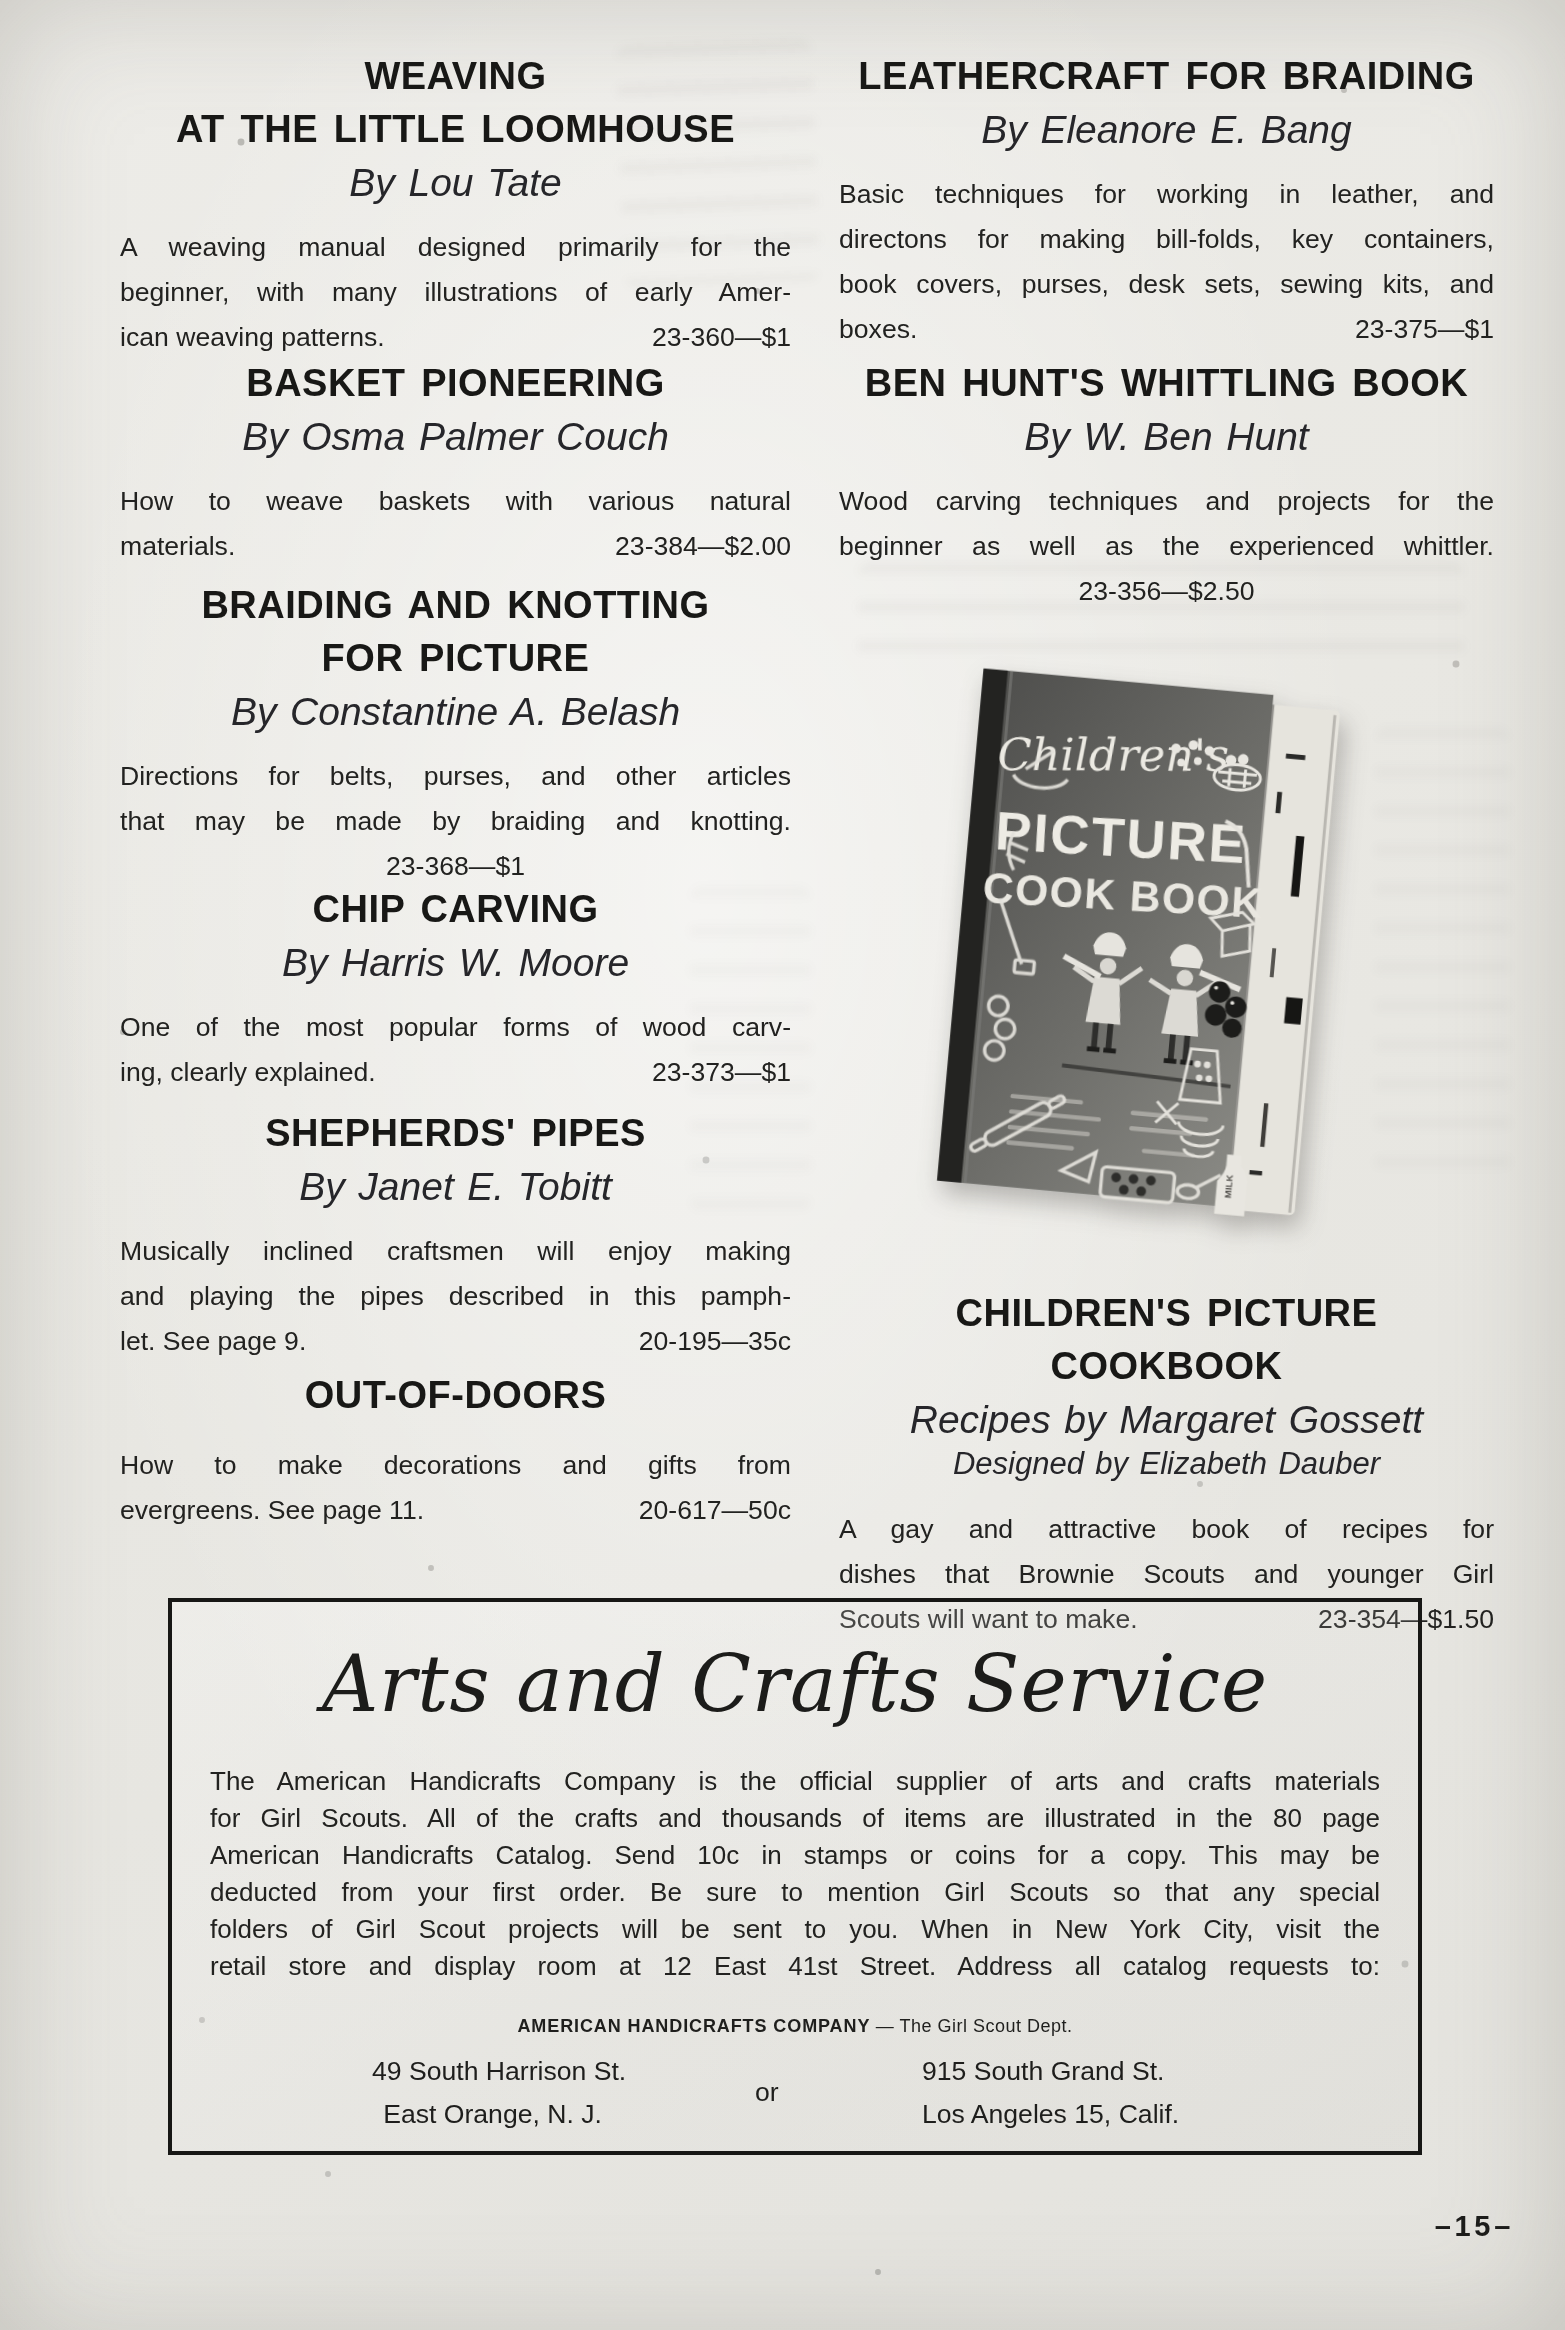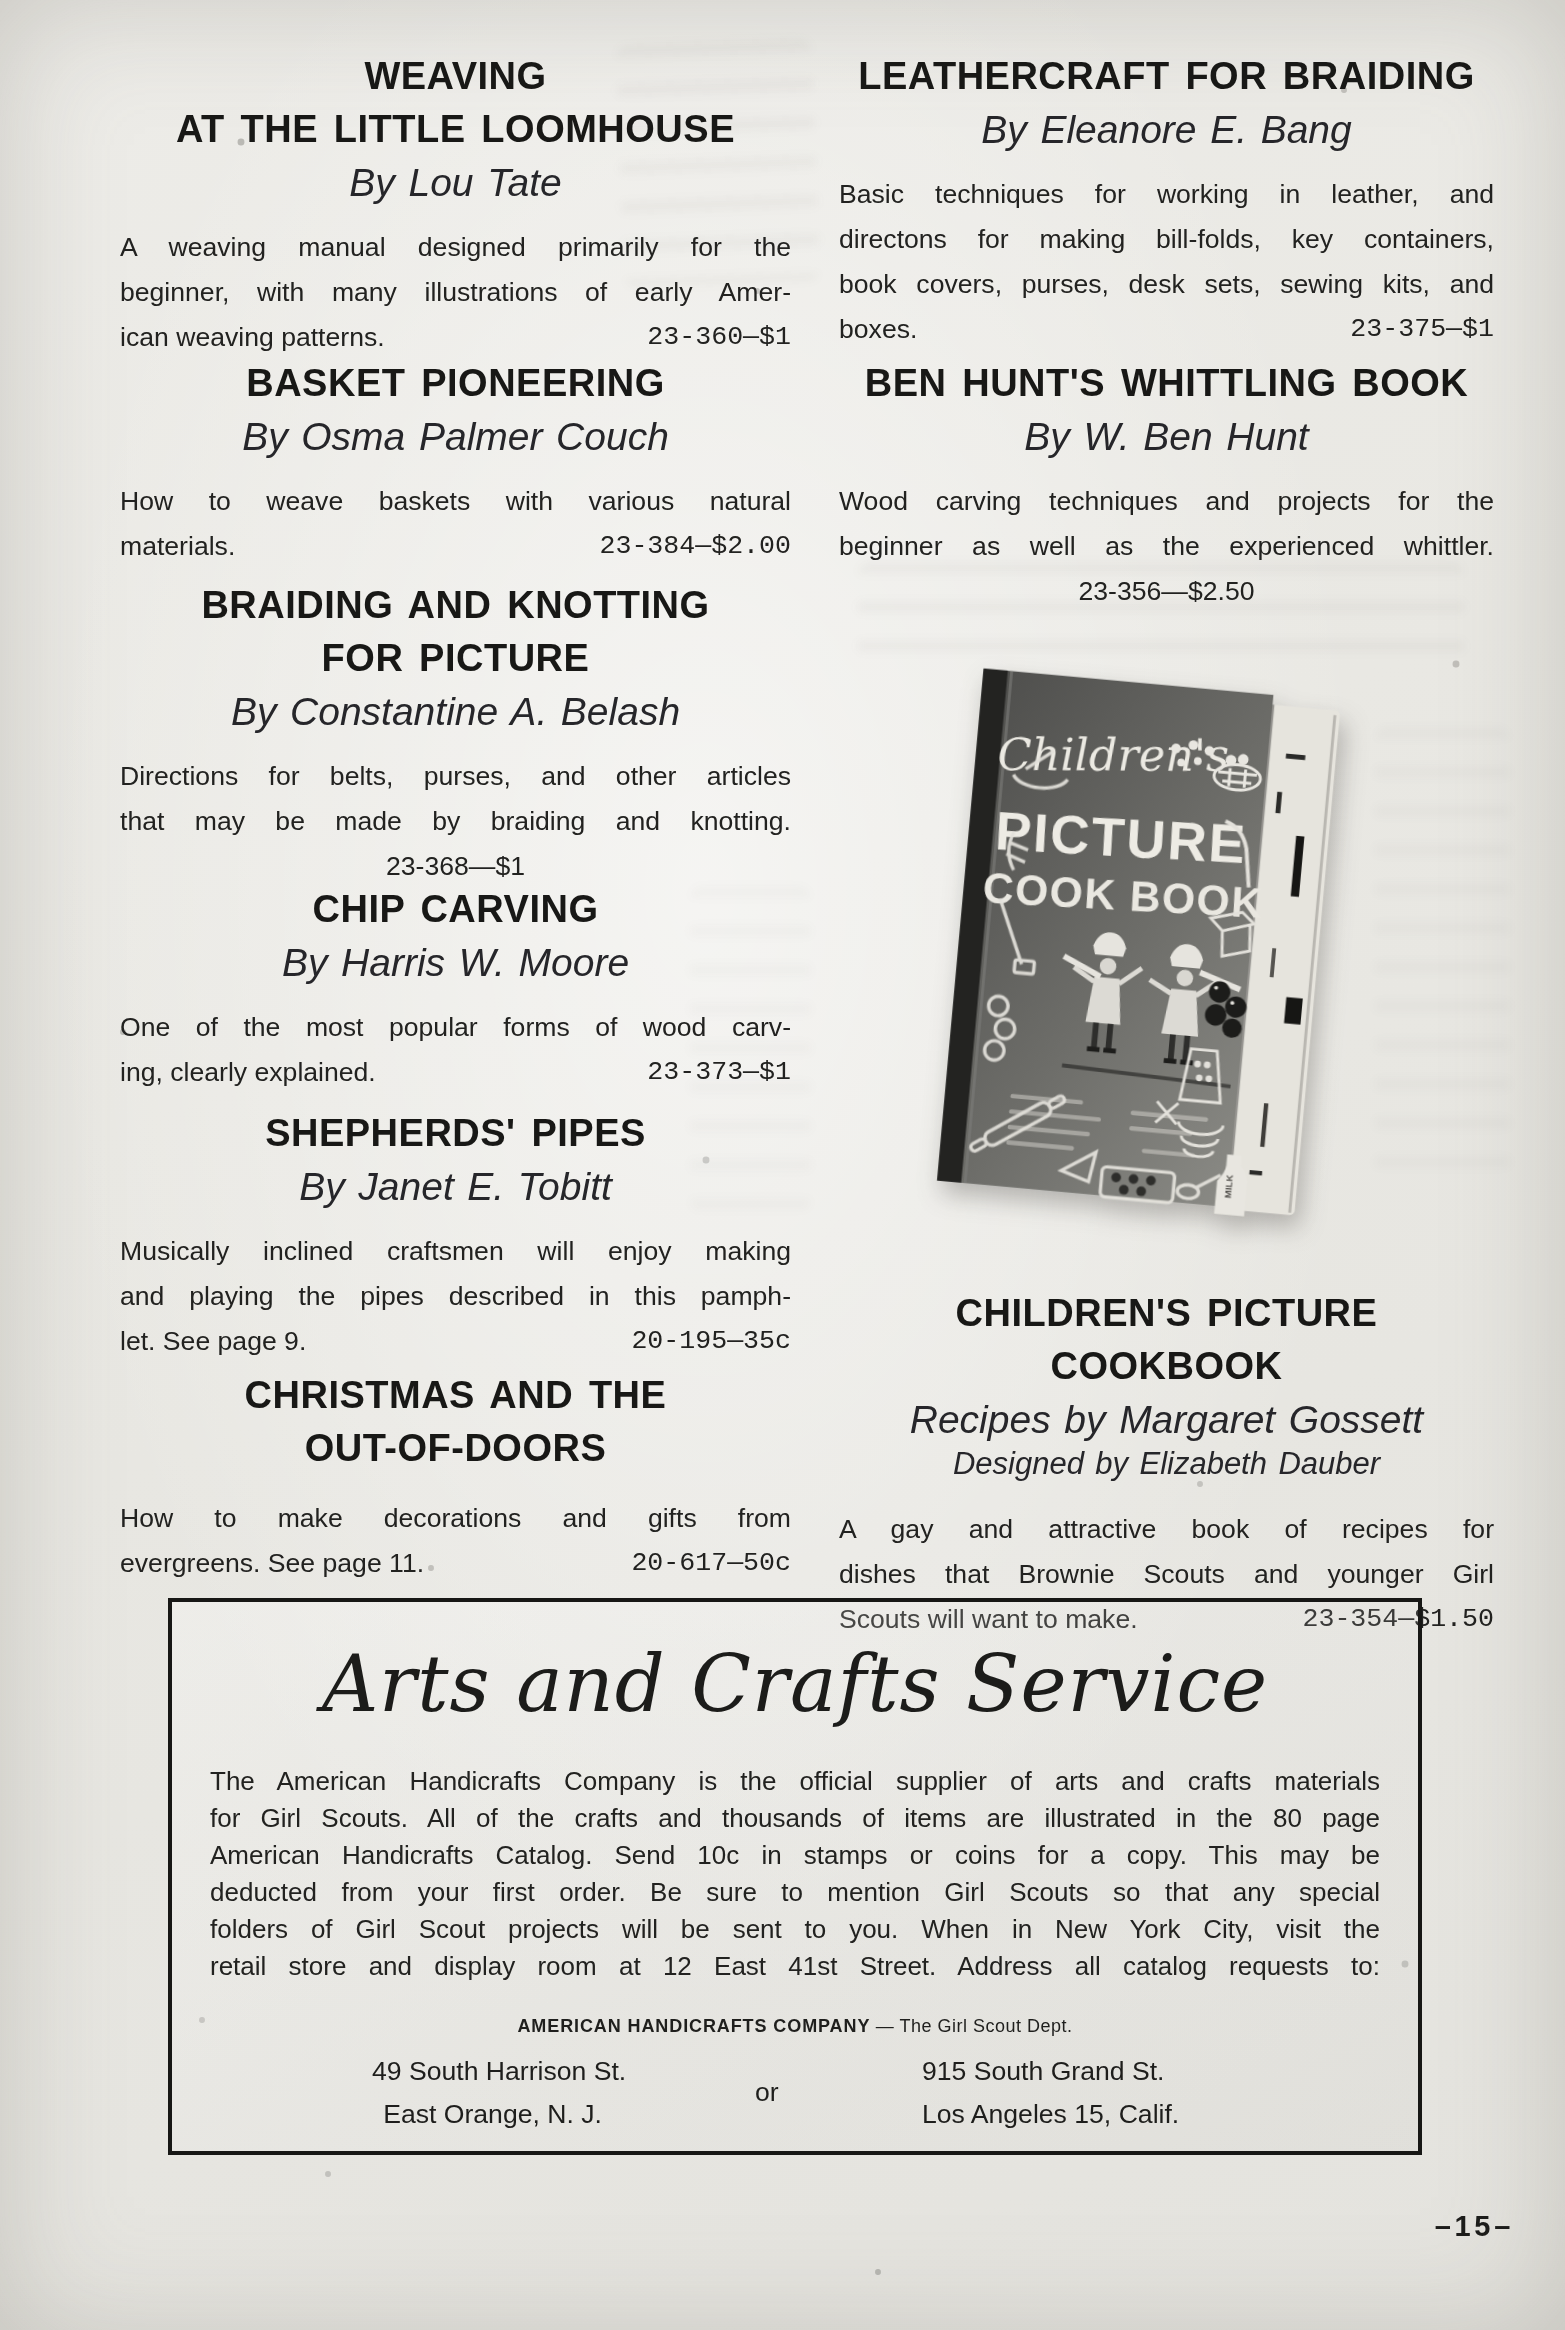--- a/index.html
+++ b/index.html
@@ -25,21 +25,21 @@
 
   .t{font-weight:bold;font-size:38px;line-height:53px;text-align:center;
      letter-spacing:0.5px;word-spacing:4.7px;color:#181816;}
   .by{font-style:italic;font-size:39px;line-height:43px;text-align:center;
       margin-top:4.7px;color:#26262a;word-spacing:2.8px;}
   .by2{font-style:italic;font-size:31px;line-height:45px;text-align:center;color:#26262a;word-spacing:2.8px;}
   .body{margin-top:21.4px;font-size:26.6px;line-height:45px;color:#222220;}
   .jline{text-align:justify;text-align-last:justify;}
   .lastline{display:flex;justify-content:space-between;align-items:flex-start;}
   .codeline{text-align:center;}
-  .code{white-space:nowrap;font-family:Liberation Mono, monospace;}
+  .code{white-space:nowrap;}
 
   
   #book-wrap{
     position:absolute;left:132px;top:681px;width:388px;height:535px;
     transform:rotate(5.2deg);transform-origin:40% 10%;
     filter:drop-shadow(6.5px 12px 12px rgba(50,48,42,.30));
   }
   #book-wrap svg{display:block;width:100%;height:100%;}
 
   
@@ -178,21 +178,20 @@
         <div class="jline">and playing the pipes described in this pamph-</div>
         <div class="lastline">
           <span>let. See page 9.</span>
           <span class="code">20-195—35c</span>
         </div>
       </div>
     </section>
 
     <section class="entry" style="top:1369px">
       <h2 class="t">
-        <div>CHRISTMAS AND THE</div>
         <div>OUT-OF-DOORS</div>
       </h2>
       <div class="body">
         <div class="jline">How to make decorations and gifts from</div>
         <div class="lastline">
           <span>evergreens. See page 11.</span>
           <span class="code">20-617—50c</span>
         </div>
       </div>
     </section>

